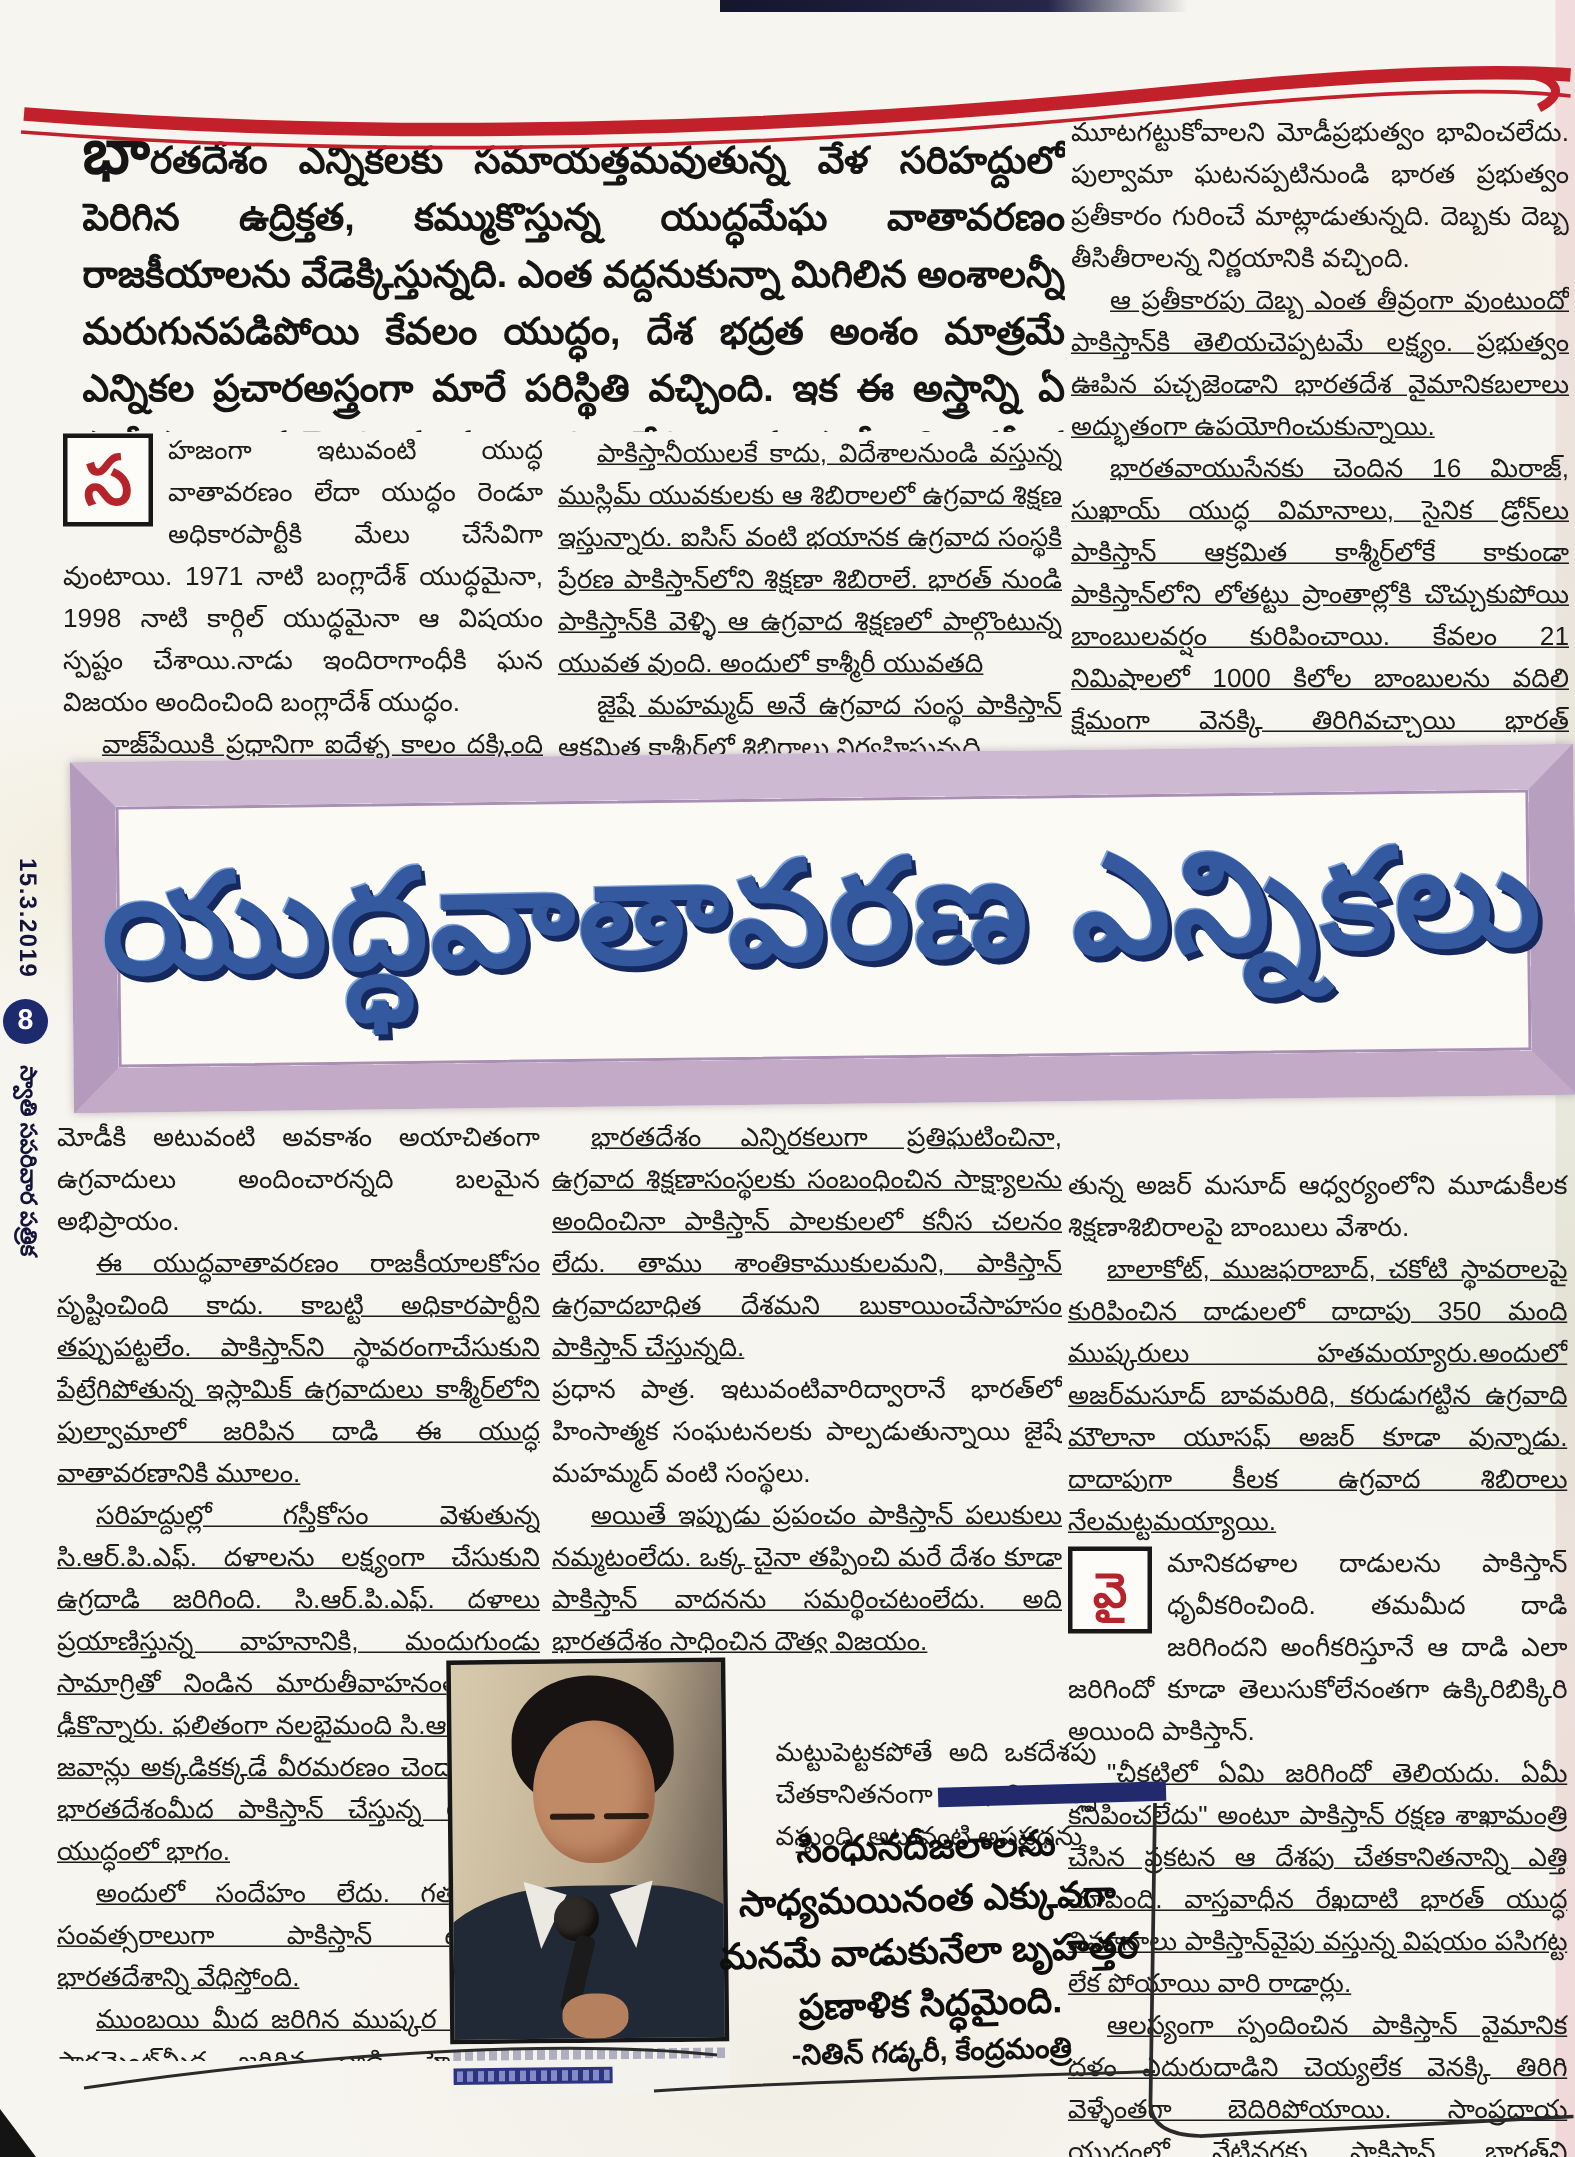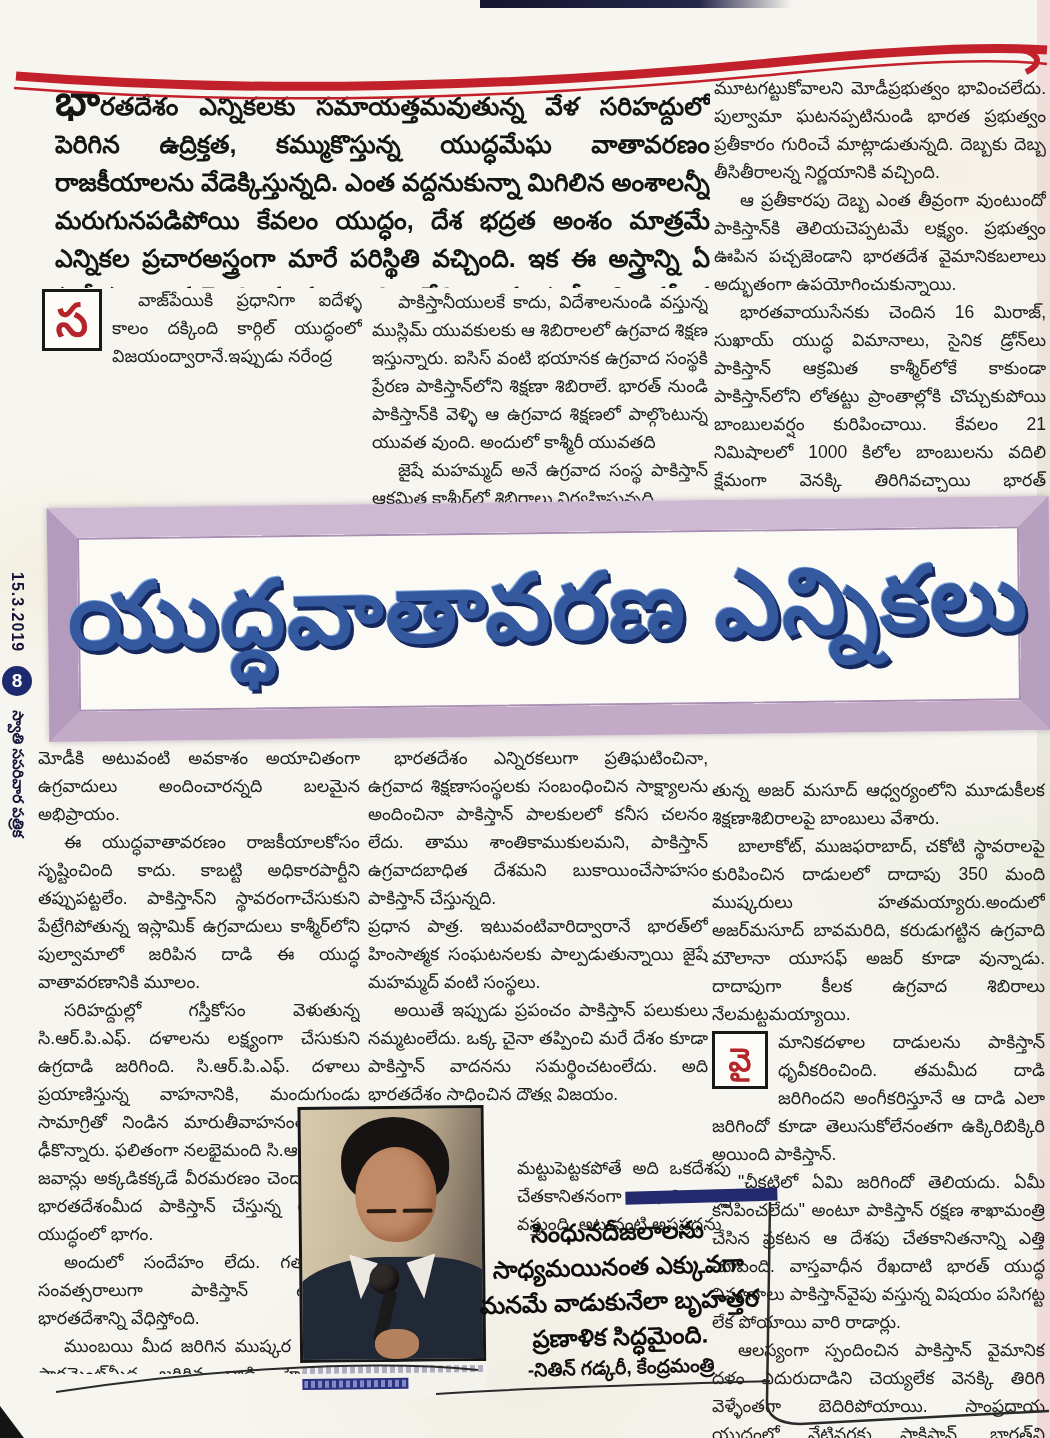--- a/index.html
+++ b/index.html
@@ -12,21 +12,21 @@
          radial-gradient(ellipse 260px 140px at 90% 12%, rgba(240,225,200,.25), transparent 70%),
          radial-gradient(ellipse 420px 260px at 50% 96%, rgba(228,222,205,.3), transparent 75%);}
   .edge-right{position:absolute;right:0;top:0;width:13px;height:100%;z-index:1;
         background:linear-gradient(180deg,rgba(233,180,190,.4),rgba(196,214,182,.32) 45%,rgba(233,180,190,.45));}
   .top-scan-bar{position:absolute;left:480px;top:0;width:312px;height:8px;z-index:2;
         background:linear-gradient(90deg,#15152e,#26264a 70%,rgba(38,38,74,0));}
 
   .col{position:absolute;text-align:justify;overflow:hidden;z-index:2;}
   .body-text{font-size:17.5px;line-height:28px;}
   p.para{margin:0;}
-  .indent{text-indent:26px;}
+  .indent{text-indent:26px;text-decoration:underline;}
 
   #intro{left:55px;top:86px;width:655px;height:202px;font-size:25px;line-height:38px;
          font-weight:bold;color:#151515;}
   .lead{font-size:42px;line-height:30px;font-weight:bold;}
 
   #col-top-left{left:42px;top:286px;width:320px;height:228px;}
   #col-top-mid{left:372px;top:288px;width:336px;height:226px;}
   #col-top-right{left:714px;top:74px;width:332px;height:440px;}
 
   .dropcap-box{float:left;width:60px;height:62px;border:3px solid #181818;background:#fdfcf8;
@@ -104,20 +104,21 @@
 
   <div class="edge-right"></div>
   <div class="top-scan-bar"></div>
 
   <div class="col" id="intro">
     <span class="lead">భా</span><span>రతదేశం ఎన్నికలకు సమాయత్తమవుతున్న వేళ సరిహద్దులో పెరిగిన ఉద్రిక్తత, కమ్ముకొస్తున్న యుద్ధమేఘ వాతావరణం రాజకీయాలను వేడెక్కిస్తున్నది. ఎంత వద్దనుకున్నా మిగిలిన అంశాలన్నీ మరుగునపడిపోయి కేవలం యుద్ధం, దేశ భద్రత అంశం మాత్రమే ఎన్నికల ప్రచారఅస్త్రంగా మారే పరిస్థితి వచ్చింది. ఇక ఈ అస్త్రాన్ని ఏ పార్టీ ఎలా ఉపయోగించు కుంటుంది అనేది ఆ యా పార్టీల విజ్ఞతమీద ఆధారపడుతుంది.</span>
   </div>
 
   <div class="col body-text" id="col-top-left">
     <div class="dropcap-box dropcap-lg">స</div>
+    <p class="para">హజంగా ఇటువంటి యుద్ధ వాతావరణం లేదా యుద్ధం రెండూ అధికారపార్టీకి మేలు చేసేవిగా వుంటాయి. 1971 నాటి బంగ్లాదేశ్ యుద్ధమైనా, 1998 నాటి కార్గిల్ యుద్ధమైనా ఆ విషయం స్పష్టం చేశాయి.నాడు ఇందిరాగాంధీకి ఘన విజయం అందించింది బంగ్లాదేశ్ యుద్ధం.</p>
     <p class="para indent">వాజ్‌పేయికి ప్రధానిగా ఐదేళ్ళ కాలం దక్కింది కార్గిల్ యుద్ధంలో విజయంద్వారానే.ఇప్పుడు నరేంద్ర</p>
   </div>
 
   <div class="col body-text" id="col-top-mid">
     <p class="para indent">పాకిస్తానీయులకే కాదు, విదేశాలనుండి వస్తున్న ముస్లిమ్ యువకులకు ఆ శిబిరాలలో ఉగ్రవాద శిక్షణ ఇస్తున్నారు. ఐసిస్ వంటి భయానక ఉగ్రవాద సంస్థకి ప్రేరణ పాకిస్తాన్‌లోని శిక్షణా శిబిరాలే. భారత్ నుండి పాకిస్తాన్‌కి వెళ్ళి ఆ ఉగ్రవాద శిక్షణలో పాల్గొంటున్న యువత వుంది. అందులో కాశ్మీరీ యువతది</p>
     <p class="para indent">జైషే మహమ్మద్ అనే ఉగ్రవాద సంస్థ పాకిస్తాన్ ఆక్రమిత కాశ్మీర్‌లో శిబిరాలు నిర్వహిస్తున్నది.</p>
   </div>
 
   <div class="col body-text" id="col-top-right">
     <p class="para">మూటగట్టుకోవాలని మోడీప్రభుత్వం భావించలేదు. పుల్వామా ఘటనప్పటినుండి భారత ప్రభుత్వం ప్రతీకారం గురించే మాట్లాడుతున్నది. దెబ్బకు దెబ్బ తీసితీరాలన్న నిర్ణయానికి వచ్చింది.</p>

